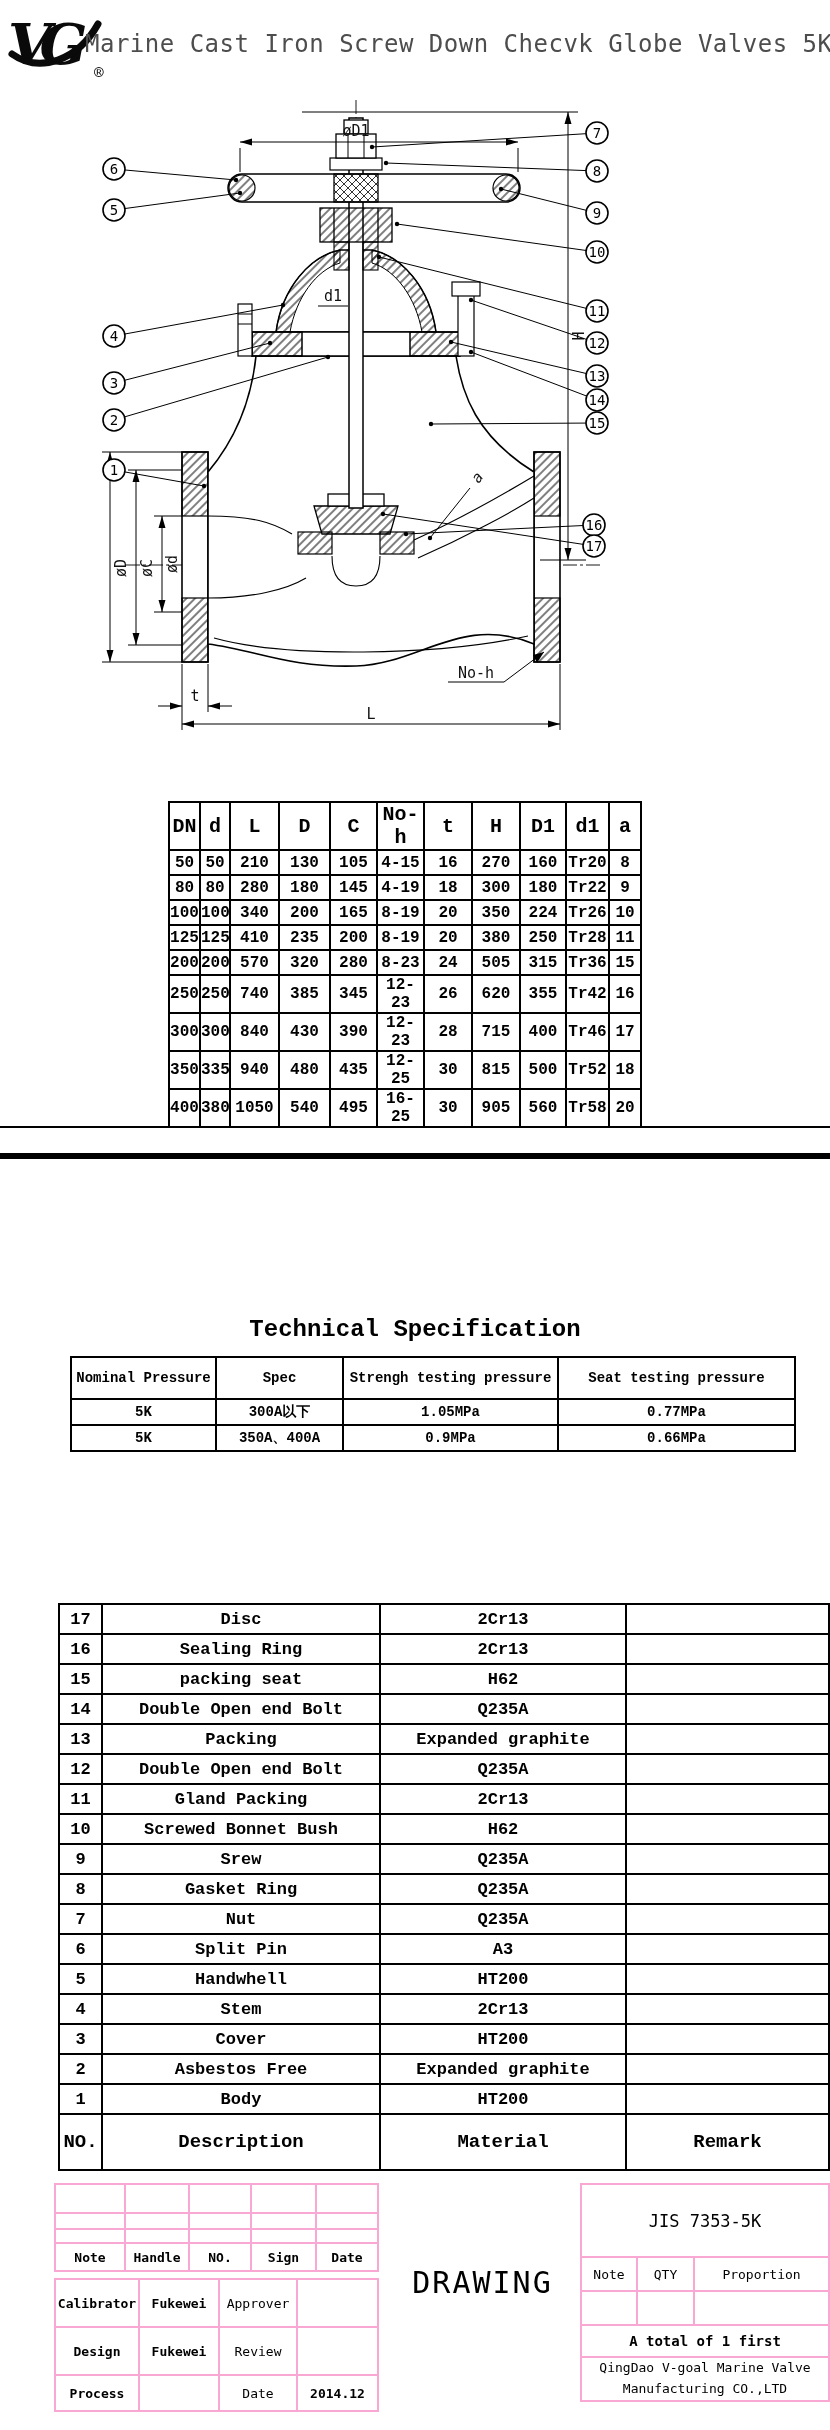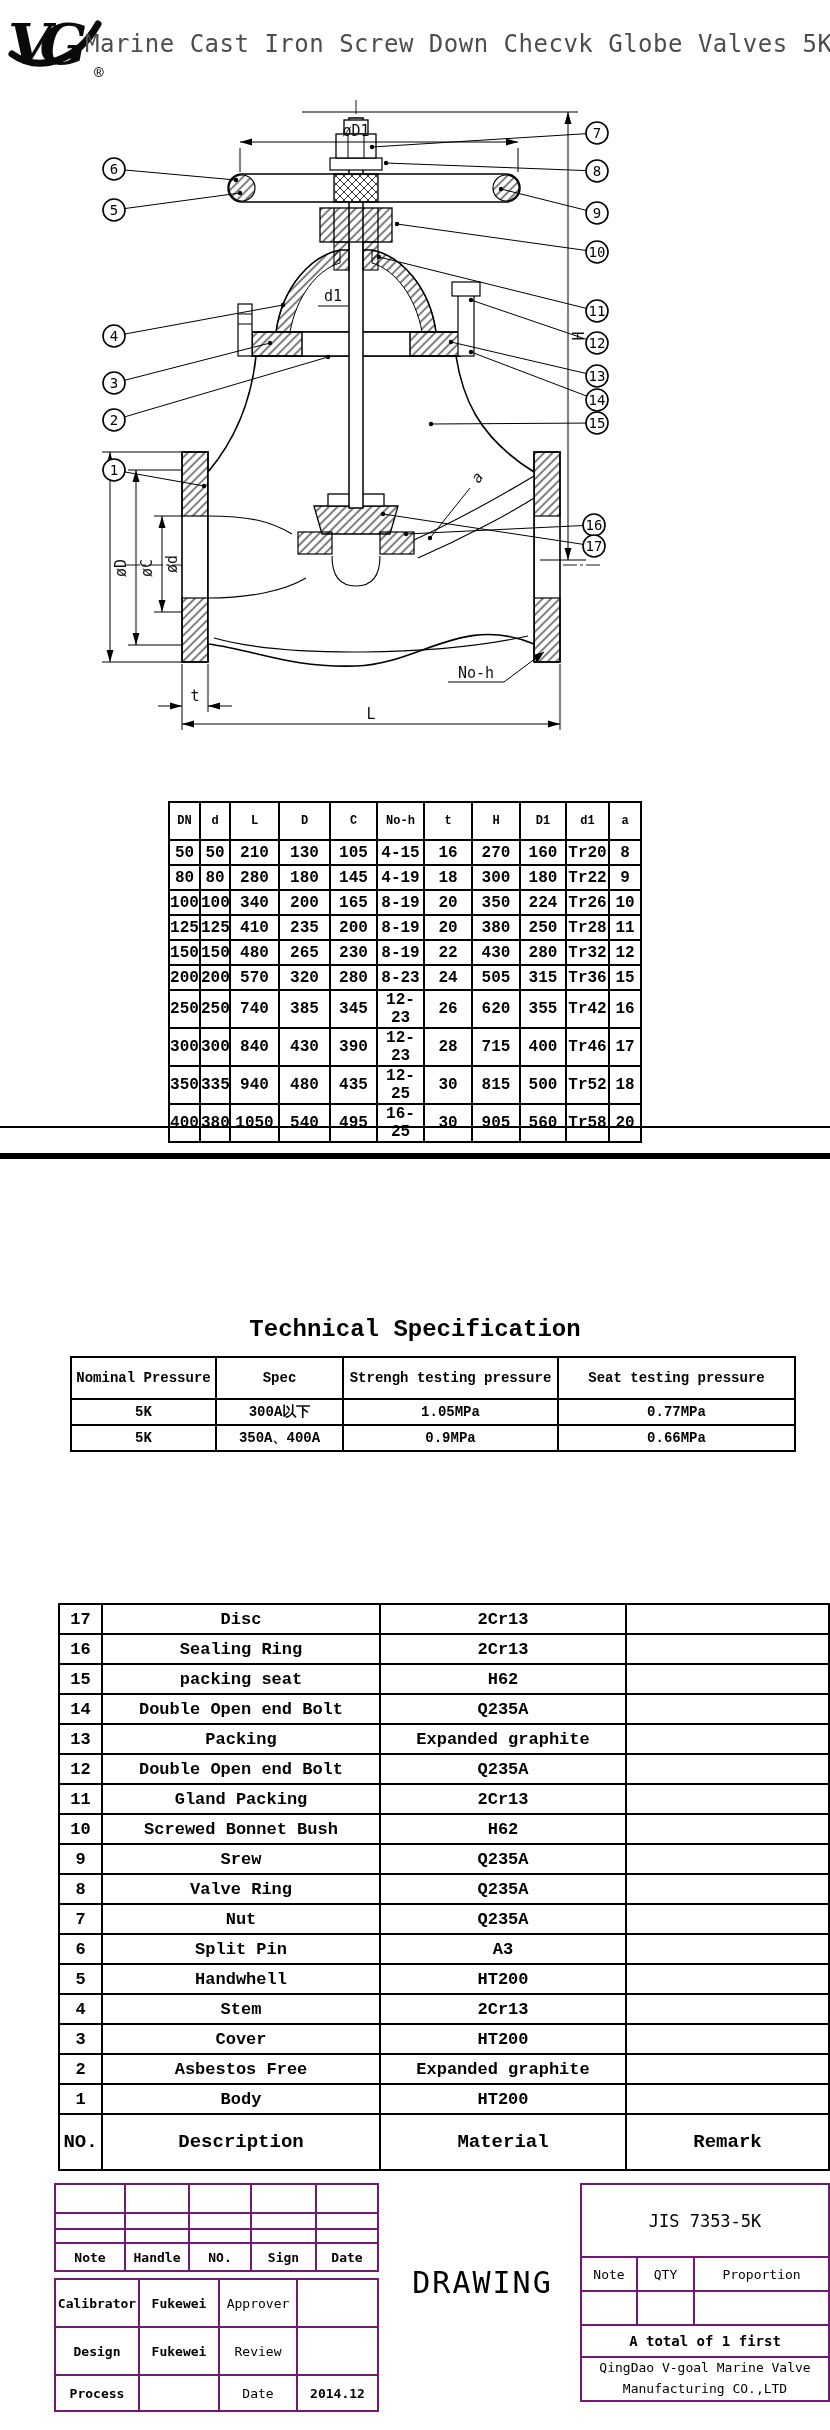--- a/index.html
+++ b/index.html
@@ -3,34 +3,34 @@
 <meta charset="utf-8">
 <style>
   html,body{margin:0;padding:0;background:#fff;}
   #page{position:relative;width:830px;height:2430px;background:#fff;overflow:hidden;
         font-family:"DejaVu Sans Mono",monospace;color:#000;padding-left:28px;}
   .abs{position:absolute;}
   table{border-collapse:collapse;table-layout:fixed;}
   .grid td,.grid th{border:2px solid #000;text-align:center;vertical-align:middle;padding:0;overflow:hidden;}
   
   #dim-table{font-family:"Liberation Mono",monospace;font-weight:bold;font-size:16px;}
-  #dim-table th{height:36px;font-size:12px;}
+  #dim-table th{height:36px;font-size:20px;}
   #dim-table td{height:23px;}
   
   #spec-table{font-family:"Liberation Mono",monospace;font-weight:bold;font-size:14px;}
   #spec-table th{height:40px;}
   #spec-table td{height:24px;}
   #spec-heading{font-family:"Liberation Mono",monospace;font-weight:bold;font-size:24px;text-align:center;}
   
   #parts-table{font-family:"Liberation Mono",monospace;font-weight:bold;font-size:17px;}
   #parts-table td{height:28px;}
   #parts-table th{height:54px;font-size:19px;}
   
   .tb{font-family:"DejaVu Sans Mono",monospace;font-size:13px;position:absolute;}
-  .tb td{border:2px solid #701a75;text-align:center;vertical-align:middle;padding:0;}
+  .tb td{border:2px solid #f9a8d4;text-align:center;vertical-align:middle;padding:0;}
   .tb .b{font-weight:bold;}
   #drawing-label{font-size:30px;letter-spacing:2px;}
   #page-title{font-size:24px;letter-spacing:0.5px;color:#4d4d4d;white-space:nowrap;}
   .divider{background:#000;}
   .lbl{font-family:"DejaVu Sans Mono",monospace;font-size:15px;fill:#111;stroke:none;}
   .company{line-height:1.6;font-size:13px;}
 </style>
 </head>
 <body>
 
@@ -363,33 +363,20 @@
           <td>235</td>
           <td>200</td>
           <td>8-19</td>
           <td>20</td>
           <td>380</td>
           <td>250</td>
           <td>Tr28</td>
           <td>11</td>
         </tr>
         <tr>
-          <td>150</td>
-          <td>150</td>
-          <td>480</td>
-          <td>265</td>
-          <td>230</td>
-          <td>8-19</td>
-          <td>22</td>
-          <td>430</td>
-          <td>280</td>
-          <td>Tr32</td>
-          <td>12</td>
-        </tr>
-        <tr>
           <td>200</td>
           <td>200</td>
           <td>570</td>
           <td>320</td>
           <td>280</td>
           <td>8-23</td>
           <td>24</td>
           <td>505</td>
           <td>315</td>
           <td>Tr36</td>
@@ -542,21 +529,21 @@
           <td></td>
         </tr>
         <tr>
           <td>9</td>
           <td>Srew</td>
           <td>Q235A</td>
           <td></td>
         </tr>
         <tr>
           <td>8</td>
-          <td>Valve Ring</td>
+          <td>Gasket Ring</td>
           <td>Q235A</td>
           <td></td>
         </tr>
         <tr>
           <td>7</td>
           <td>Nut</td>
           <td>Q235A</td>
           <td></td>
         </tr>
         <tr>

